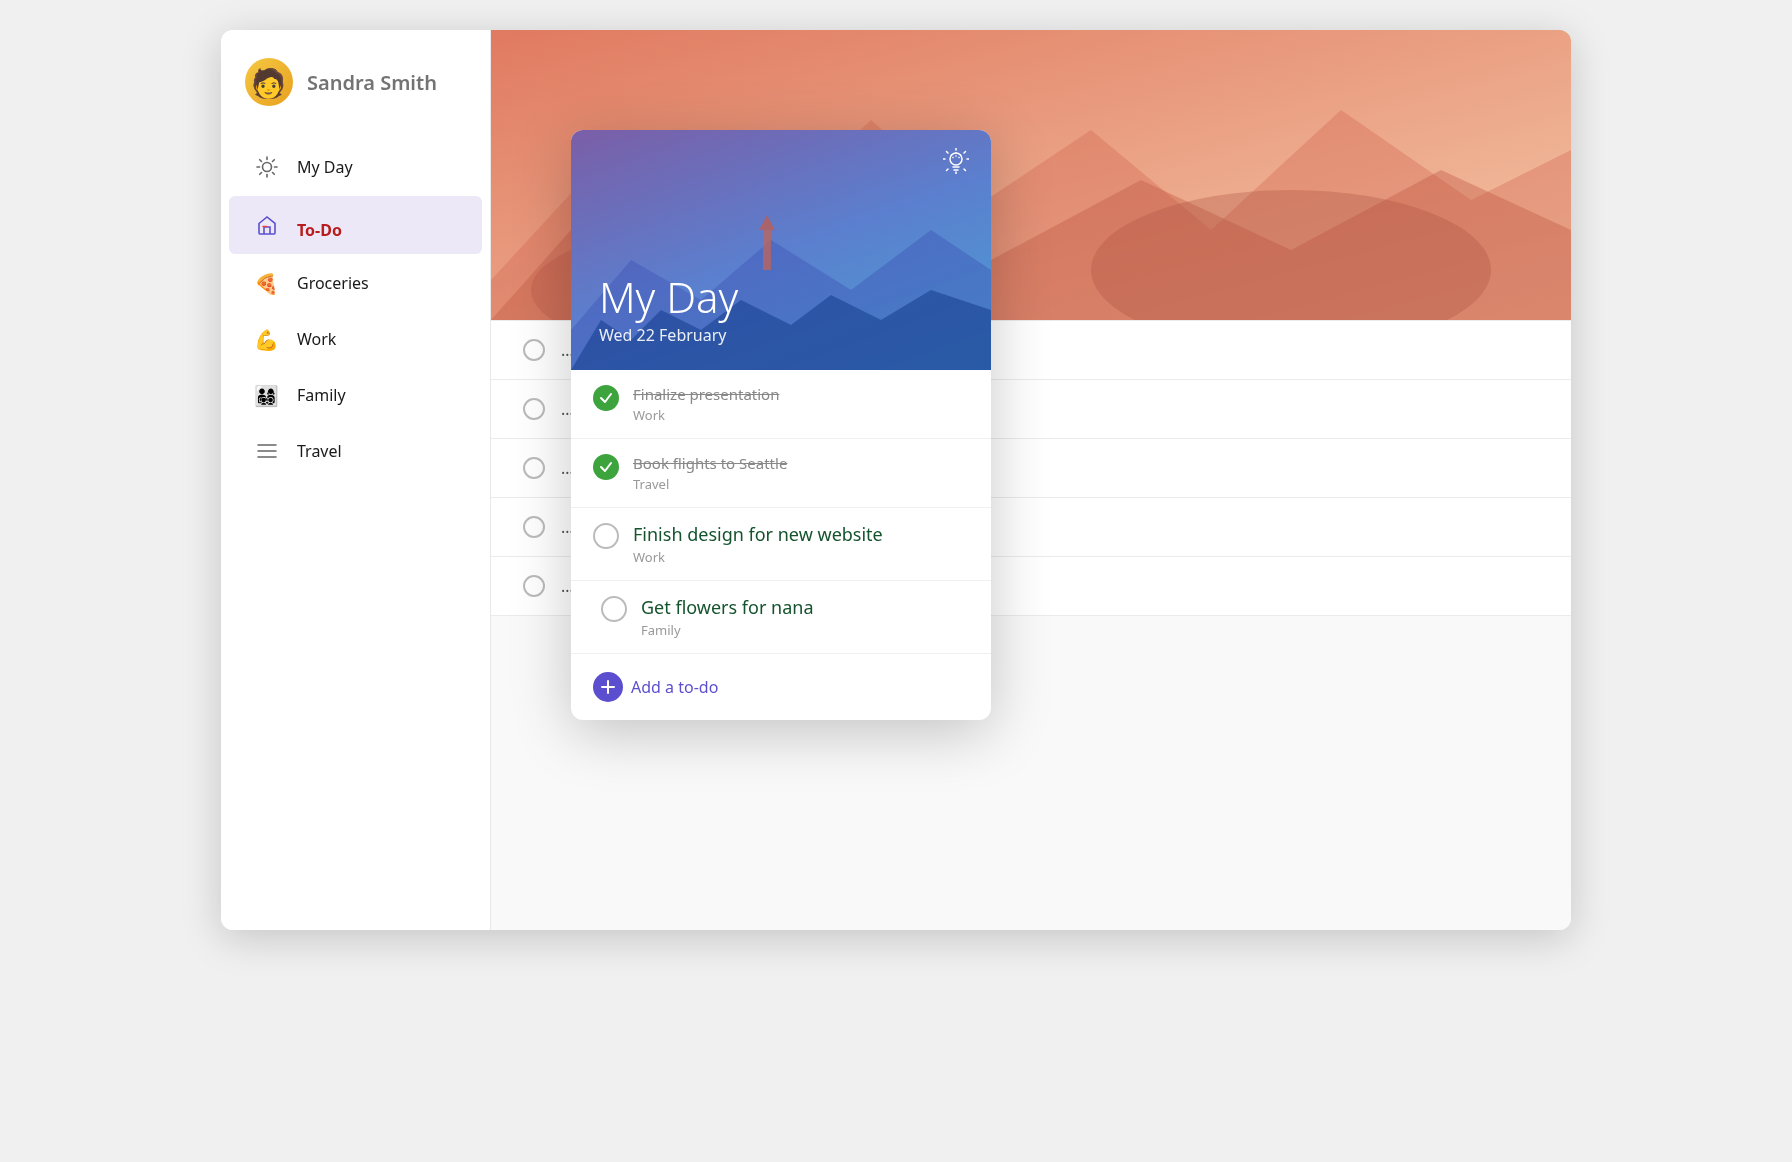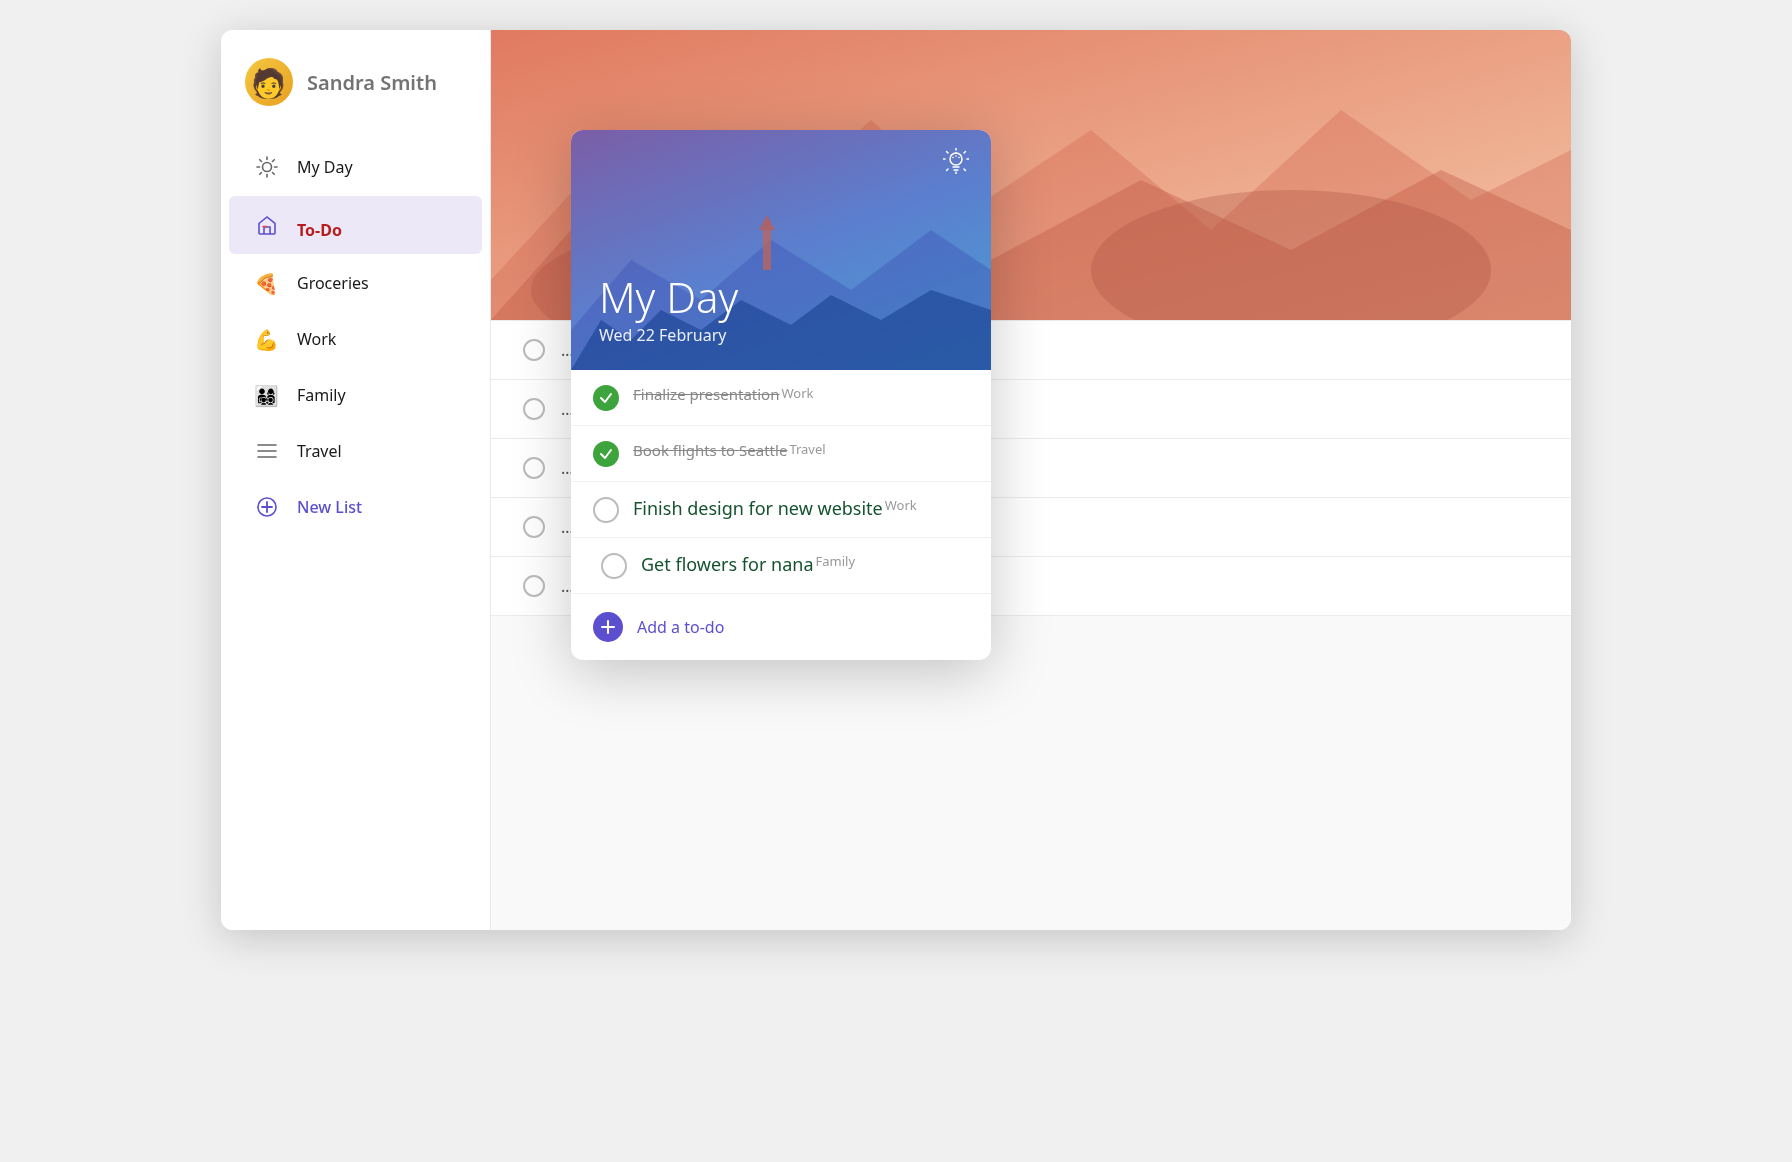--- a/index.html
+++ b/index.html
@@ -274,21 +274,21 @@
       height: 26px;
       border-radius: 50%;
       border: 2px solid #bbb;
       flex-shrink: 0;
       margin-top: 1px;
       background: transparent;
     }
 
     .task-info {
       display: flex;
-      flex-direction: row;
+      flex-direction: column;
       gap: 2px;
     }
 
     .task-title-done {
       font-size: 15px;
       color: #888;
       text-decoration: line-through;
     }
 
     .task-title-pending {
@@ -299,21 +299,21 @@
     .task-category {
       font-size: 13px;
       color: #999;
     }
 
     
     .add-todo-row {
       display: flex;
       align-items: center;
       padding: 18px 22px;
-      gap: 14px;
+      gap: 8px;
       cursor: pointer;
       border-top: 1px solid #f0f0f0;
     }
 
     .add-todo-circle {
       width: 30px;
       height: 30px;
       border-radius: 50%;
       background: #5b4fcf;
       display: flex;
@@ -397,30 +397,20 @@
         <div class="nav-icon">
           <svg width="22" height="18" viewBox="0 0 22 18" fill="none">
             <line x1="2" y1="3" x2="20" y2="3" stroke="#666" stroke-width="1.6" stroke-linecap="round"></line>
             <line x1="2" y1="9" x2="20" y2="9" stroke="#666" stroke-width="1.6" stroke-linecap="round"></line>
             <line x1="2" y1="15" x2="20" y2="15" stroke="#666" stroke-width="1.6" stroke-linecap="round"></line>
           </svg>
         </div>
         <span class="nav-label">Travel</span>
       </li>
 
-      <li class="nav-item new-list">
-        <div class="new-list-icon">
-          <svg width="22" height="22" viewBox="0 0 22 22" fill="none">
-            <circle cx="11" cy="11" r="9" stroke="#5b4fcf" stroke-width="1.6"></circle>
-            <line x1="11" y1="6" x2="11" y2="16" stroke="#5b4fcf" stroke-width="1.8" stroke-linecap="round"></line>
-            <line x1="6" y1="11" x2="16" y2="11" stroke="#5b4fcf" stroke-width="1.8" stroke-linecap="round"></line>
-          </svg>
-        </div>
-        <span class="nav-label">New List</span>
-      </li>
     </ul>
   </aside>
 
   <main class="main-content">
 
     <div class="main-bg">
       <svg class="mountain-svg" viewBox="0 0 1080 290" preserveAspectRatio="xMidYMax slice" xmlns="http://www.w3.org/2000/svg">
 
         <defs>
           <linearGradient id="bgGrad" x1="0" y1="0" x2="1" y2="1">

